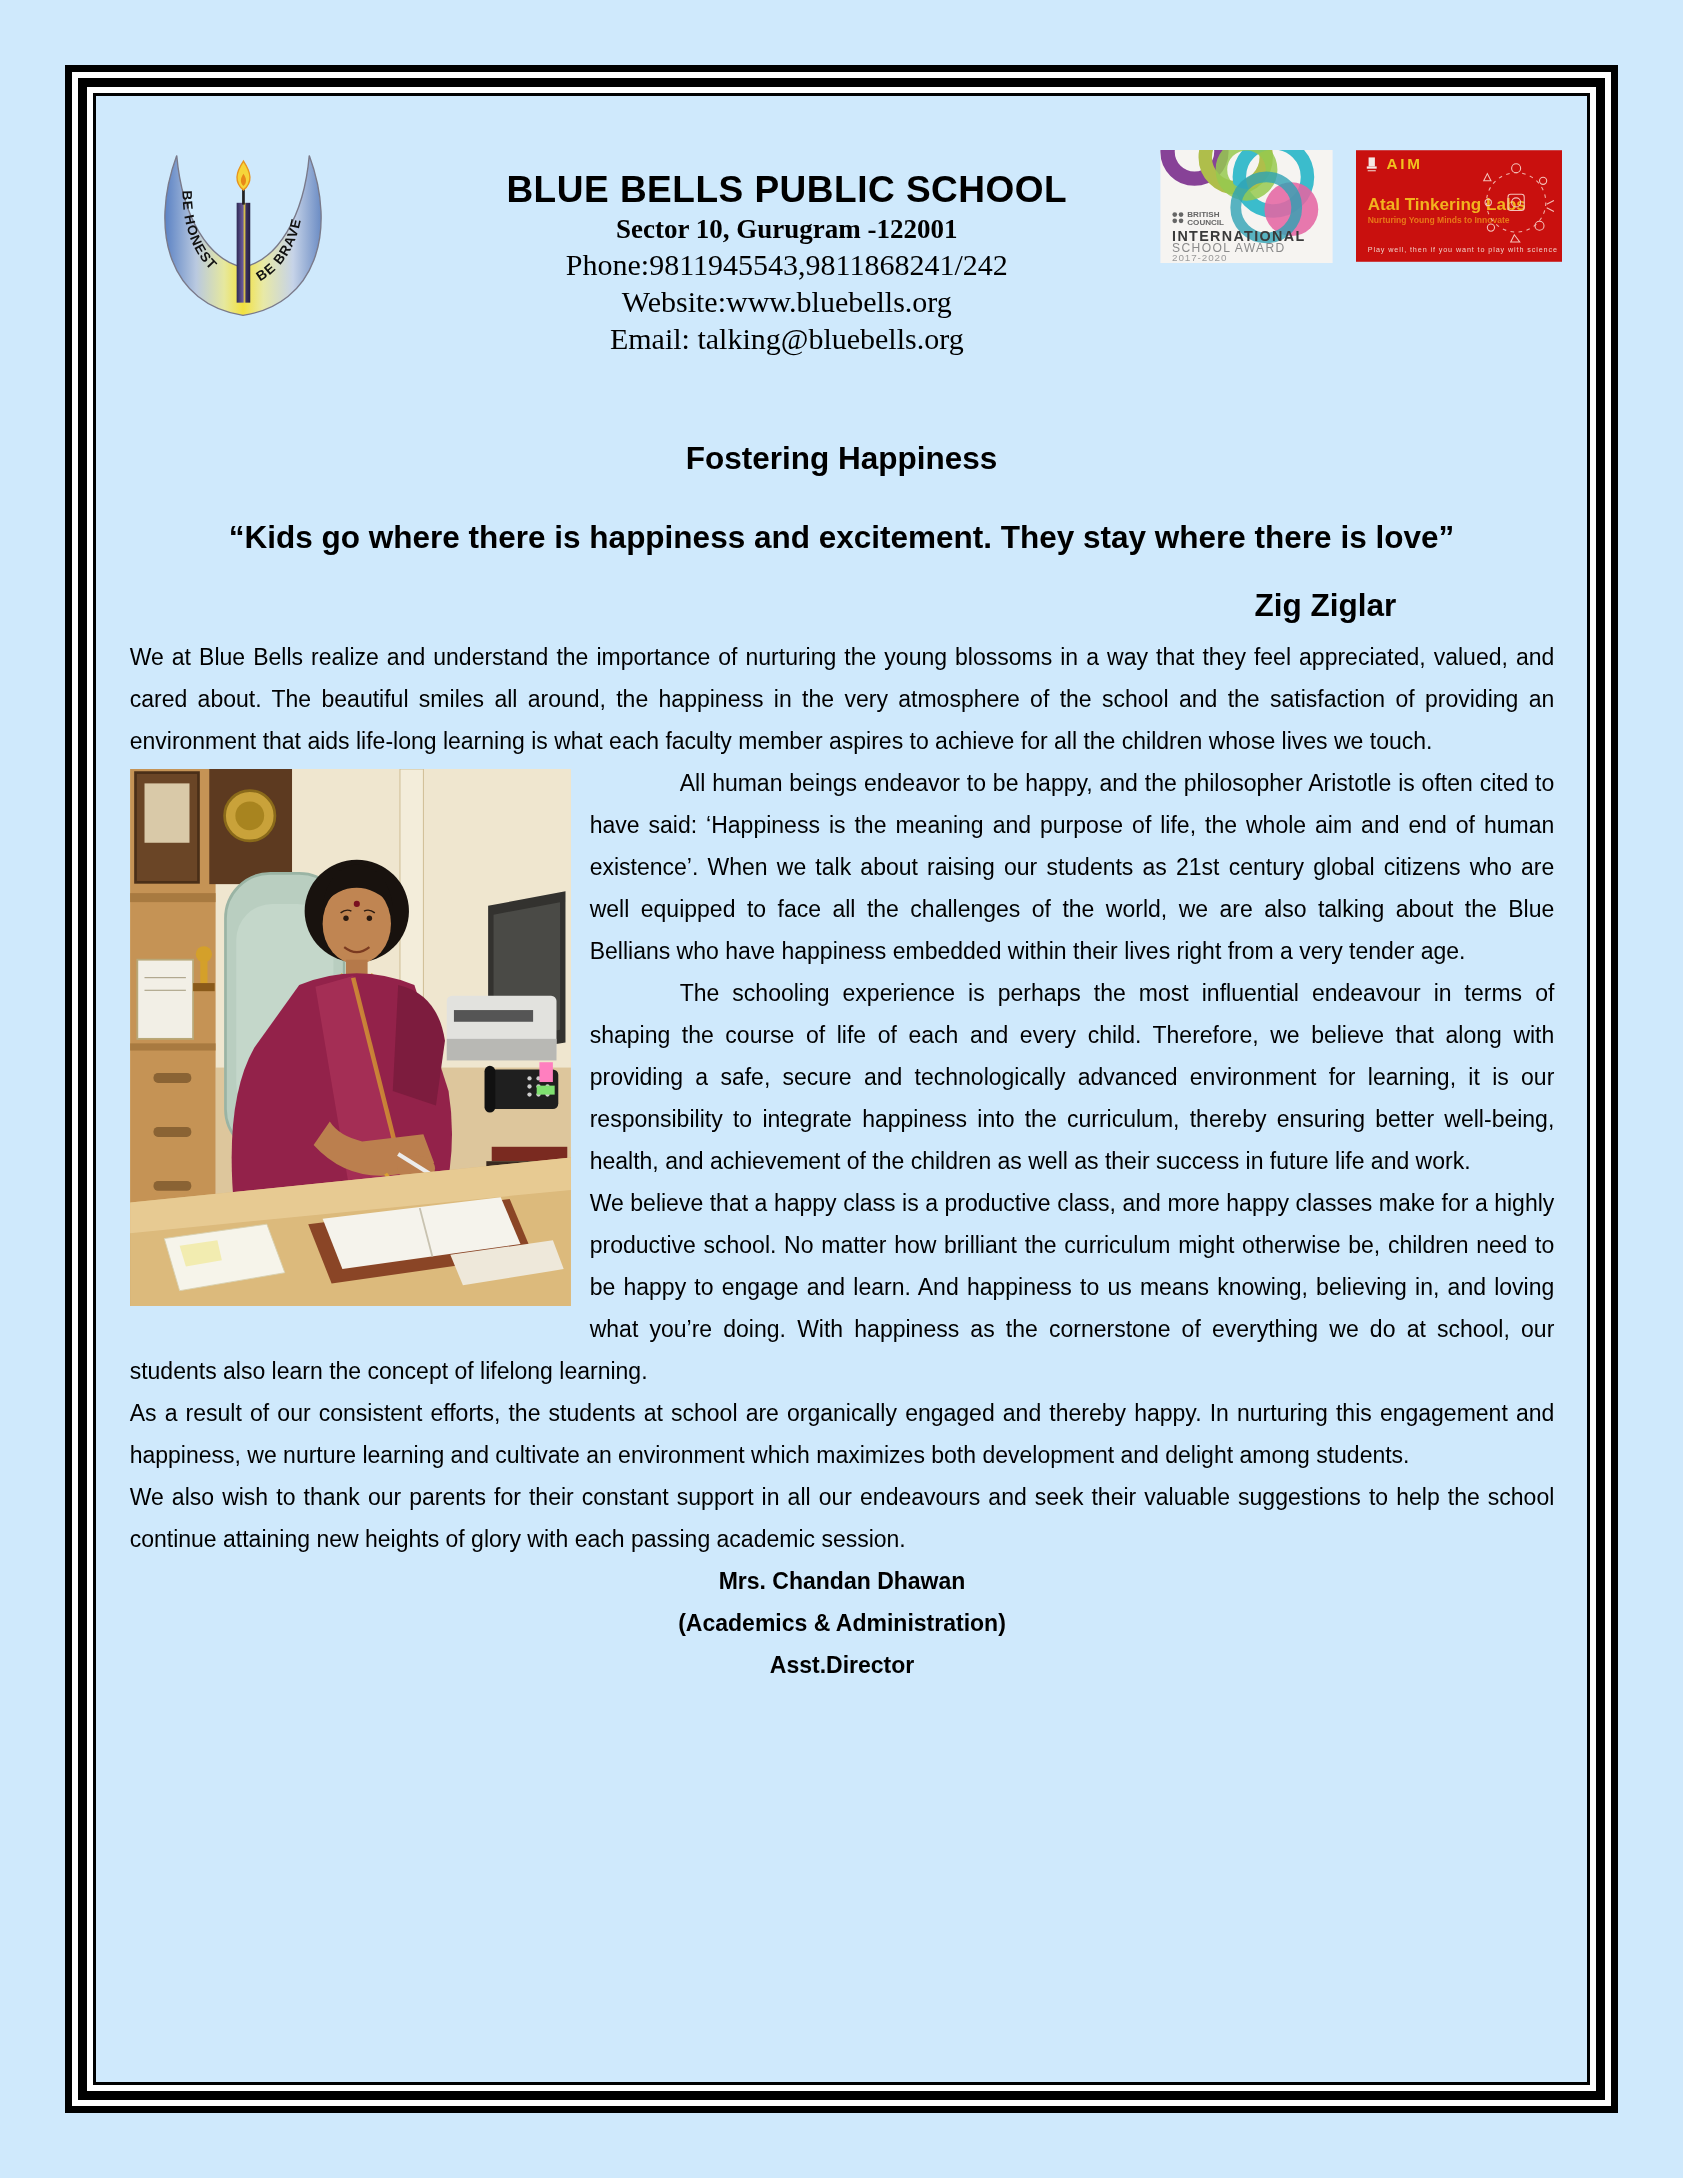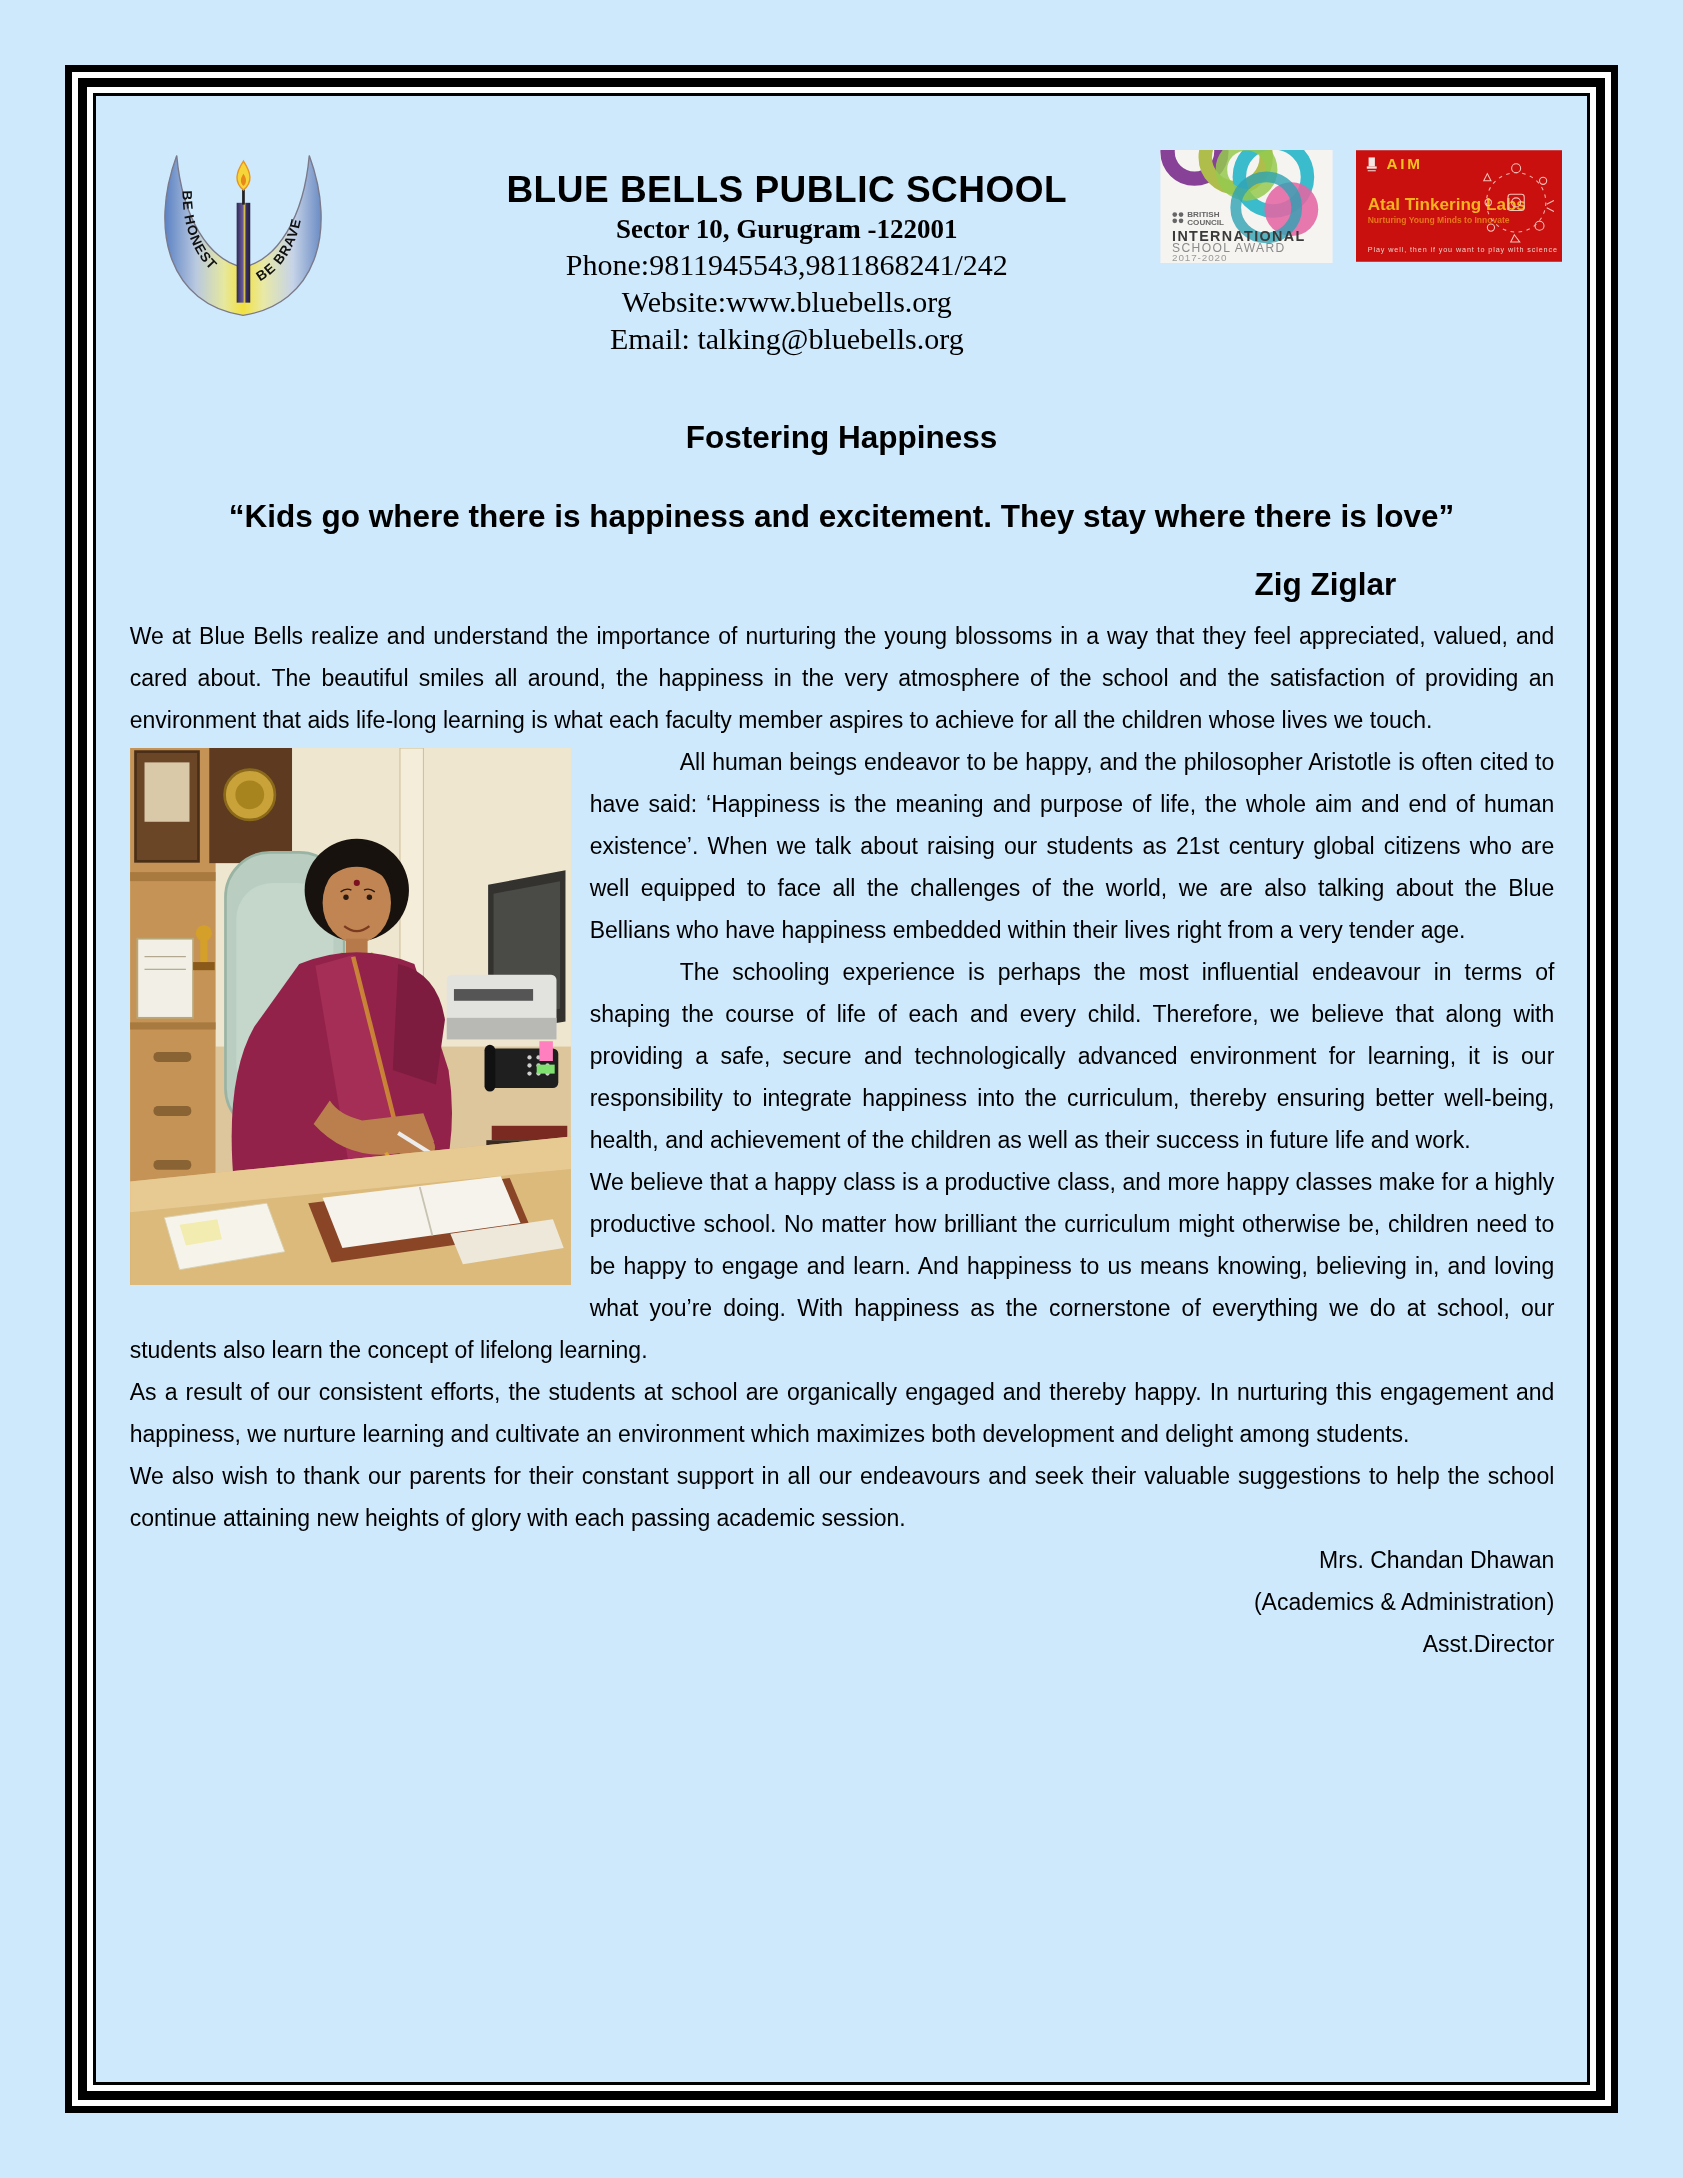--- a/index.html
+++ b/index.html
@@ -20,29 +20,29 @@
   .title-col{flex:1 1 auto;text-align:center;padding-left:41px;padding-top:7.2px;margin-top:32px;}
   .awards-col{flex:0 0 auto;display:flex;gap:23.4px;margin-top:20px;}
 
   .school-name{font-size:37px;font-weight:bold;letter-spacing:0.5px;font-family:"Liberation Sans",sans-serif;}
   .school-addr{font-size:27px;font-weight:bold;font-family:"Liberation Serif",serif;margin-top:3.6px;}
   .school-line{font-size:30px;font-family:"Liberation Serif",serif;margin-top:2.7px;}
 
   .newsletter{margin:21.6px 0 0 34px;font-family:"Liberation Serif",serif;
     font-weight:bold;font-size:37px;line-height:44px;}
 
-  .m-heading{text-align:center;font-weight:bold;font-size:31.5px;margin-top:63px;}
+  .m-heading{text-align:center;font-weight:bold;font-size:31.5px;margin-top:84px;}
   .m-quote{text-align:center;font-weight:bold;font-size:31.5px;margin-top:42px;}
   .m-author{text-align:right;font-weight:bold;font-size:31.5px;margin:31px 191px 0 0;padding-left:43px;}
 
   .body-text{margin:12.6px 33px 0 34px;font-size:23px;line-height:42px;text-align:justify;}
   .body-text p{margin:0;}
   .body-text p.indent{text-indent:90px;}
   .director-photo{float:left;width:441px;height:537px;margin:7.2px 19px 38px 0;}
-  .sig{font-weight:normal;text-align:right;}
+  .sig{font-weight:bold;text-align:center;}
   svg text{font-family:"Liberation Sans",sans-serif;}
 </style>
 </head>
 <body>
 
 <div class="frame1">
 <div class="frame2">
 <div class="frame3">
 
   <div class="header">

